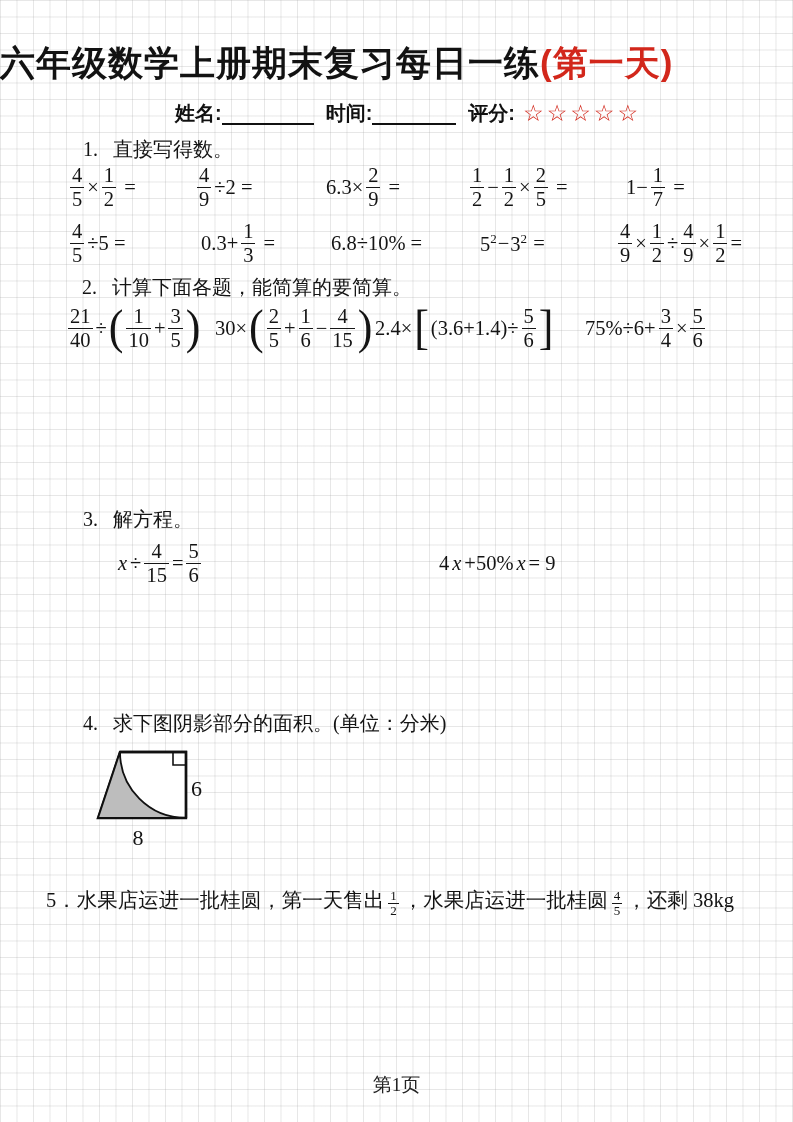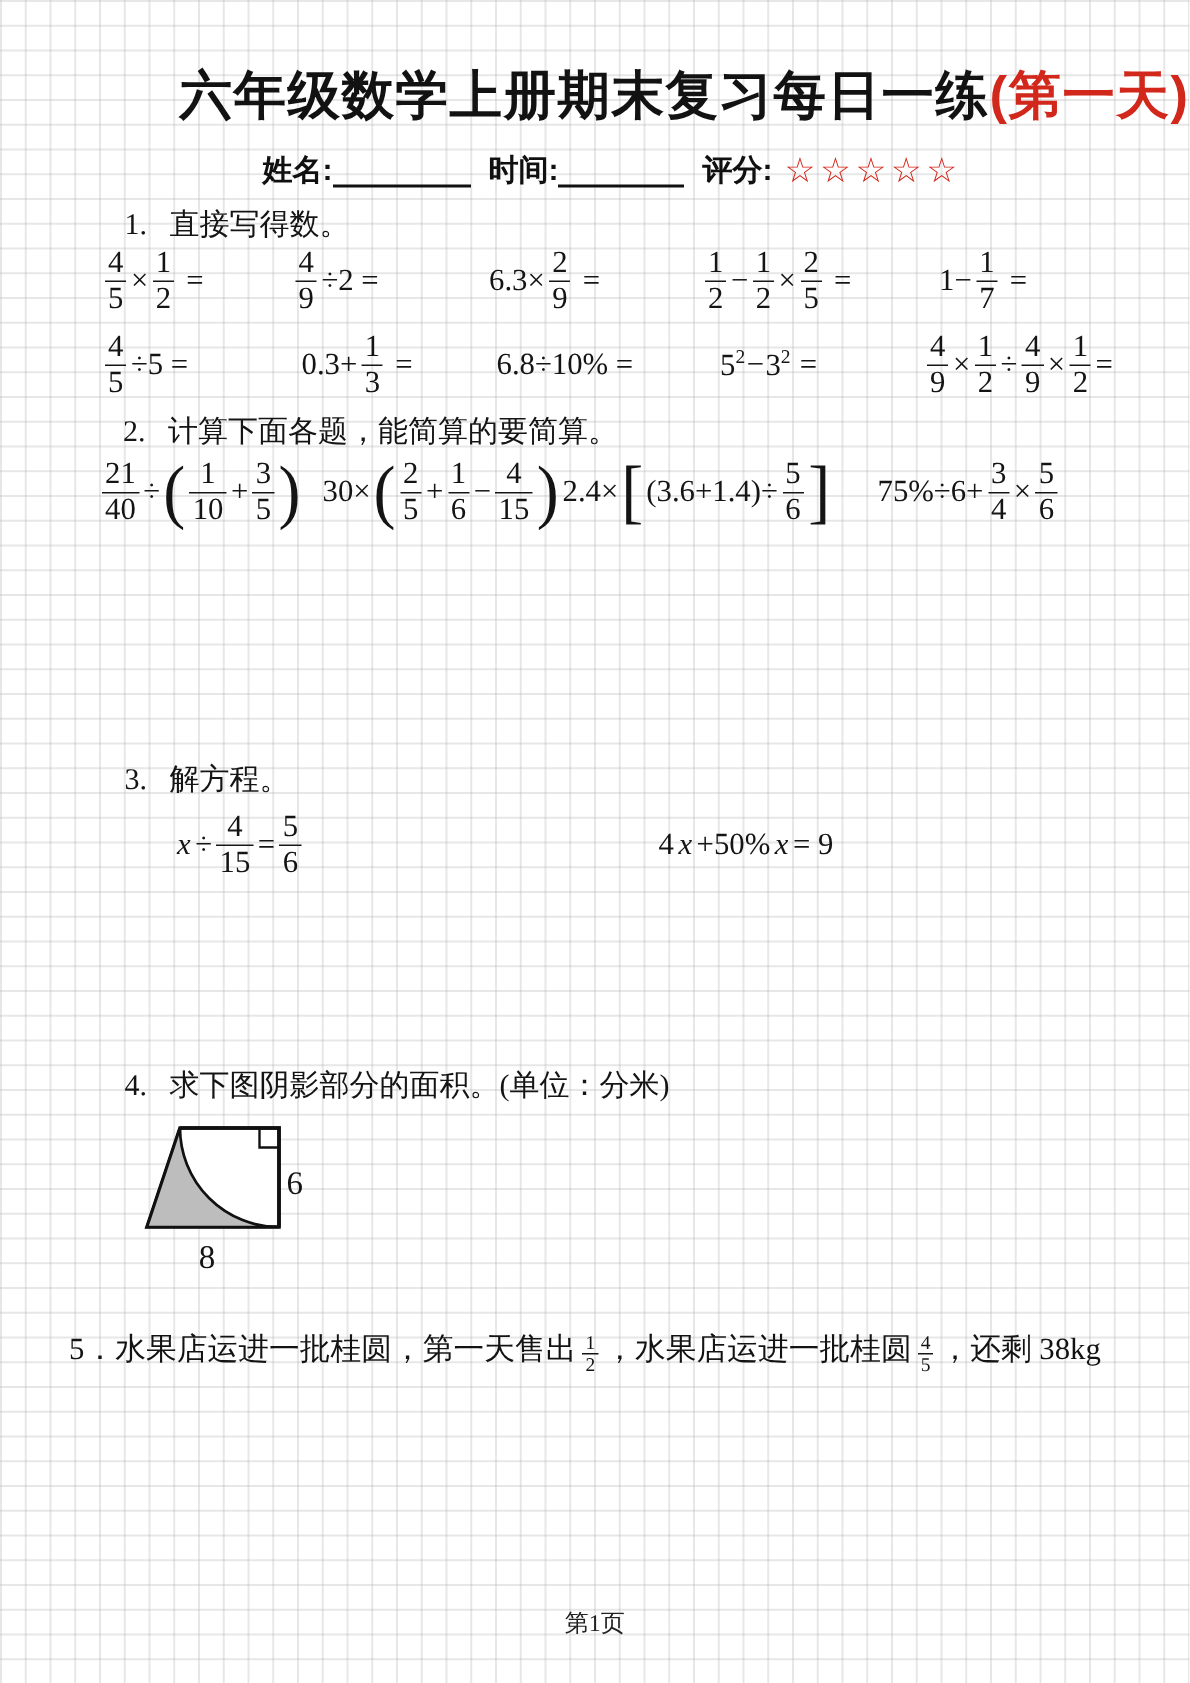--- a/index.html
+++ b/index.html
@@ -6,21 +6,21 @@
   .page{
     position:relative;width:793px;height:1122px;background:#ffffff;overflow:hidden;
     background-image:
       linear-gradient(to right, rgba(175,175,175,0.30) 1px, transparent 1px),
       linear-gradient(to bottom, rgba(175,175,175,0.30) 1px, transparent 1px);
     background-size:16.5px 16.5px;
     font-family:"Liberation Sans", sans-serif;
     color:#161616;
   }
   .title{
-    position:absolute;top:40px;left:0;width:100%;text-align:right;
+    position:absolute;top:40px;left:0;width:100%;text-align:left;
     font-weight:800;font-size:35px;letter-spacing:1px;color:#121212;
     font-family:"Liberation Sans", sans-serif;white-space:nowrap;
   }
   .headerline{
     position:absolute;top:100px;left:175px;display:flex;align-items:center;
     font-weight:700;font-size:20px;color:#101010;white-space:nowrap;
   }
   .blank{display:inline-block;border-bottom:2px solid #111;height:21px;}
   .blank.name{width:92px;margin-right:12px;}
   .blank.time{width:84px;margin-right:12px;}
@@ -49,21 +49,21 @@
   .q5text .mtxt{margin:0;}
   .sfrac{
     display:inline-flex;flex-direction:column;align-items:center;
     font-size:13px;line-height:1.1;vertical-align:7px;margin:0 4px;
   }
   .sfrac .num{padding:0 2px;}
   .sfrac .den{border-top:1.2px solid #161616;padding:0 2px;}
   .figwrap{position:absolute;left:90px;top:744px;}
   .footer{
     position:absolute;top:1072px;left:0;width:100%;text-align:center;
-    font-family:"Liberation Serif", serif;font-size:16px;color:#222;
+    font-family:"Liberation Serif", serif;font-size:19px;color:#222;
   }
 </style>
 </head>
 <body>
 
 <div class="page">
 
   <div class="title"><span>六年级数学上册期末复习每日一练</span><span class="red" style="color: rgb(210, 39, 27);">(第一天)</span></div>
 
   <div class="headerline">

